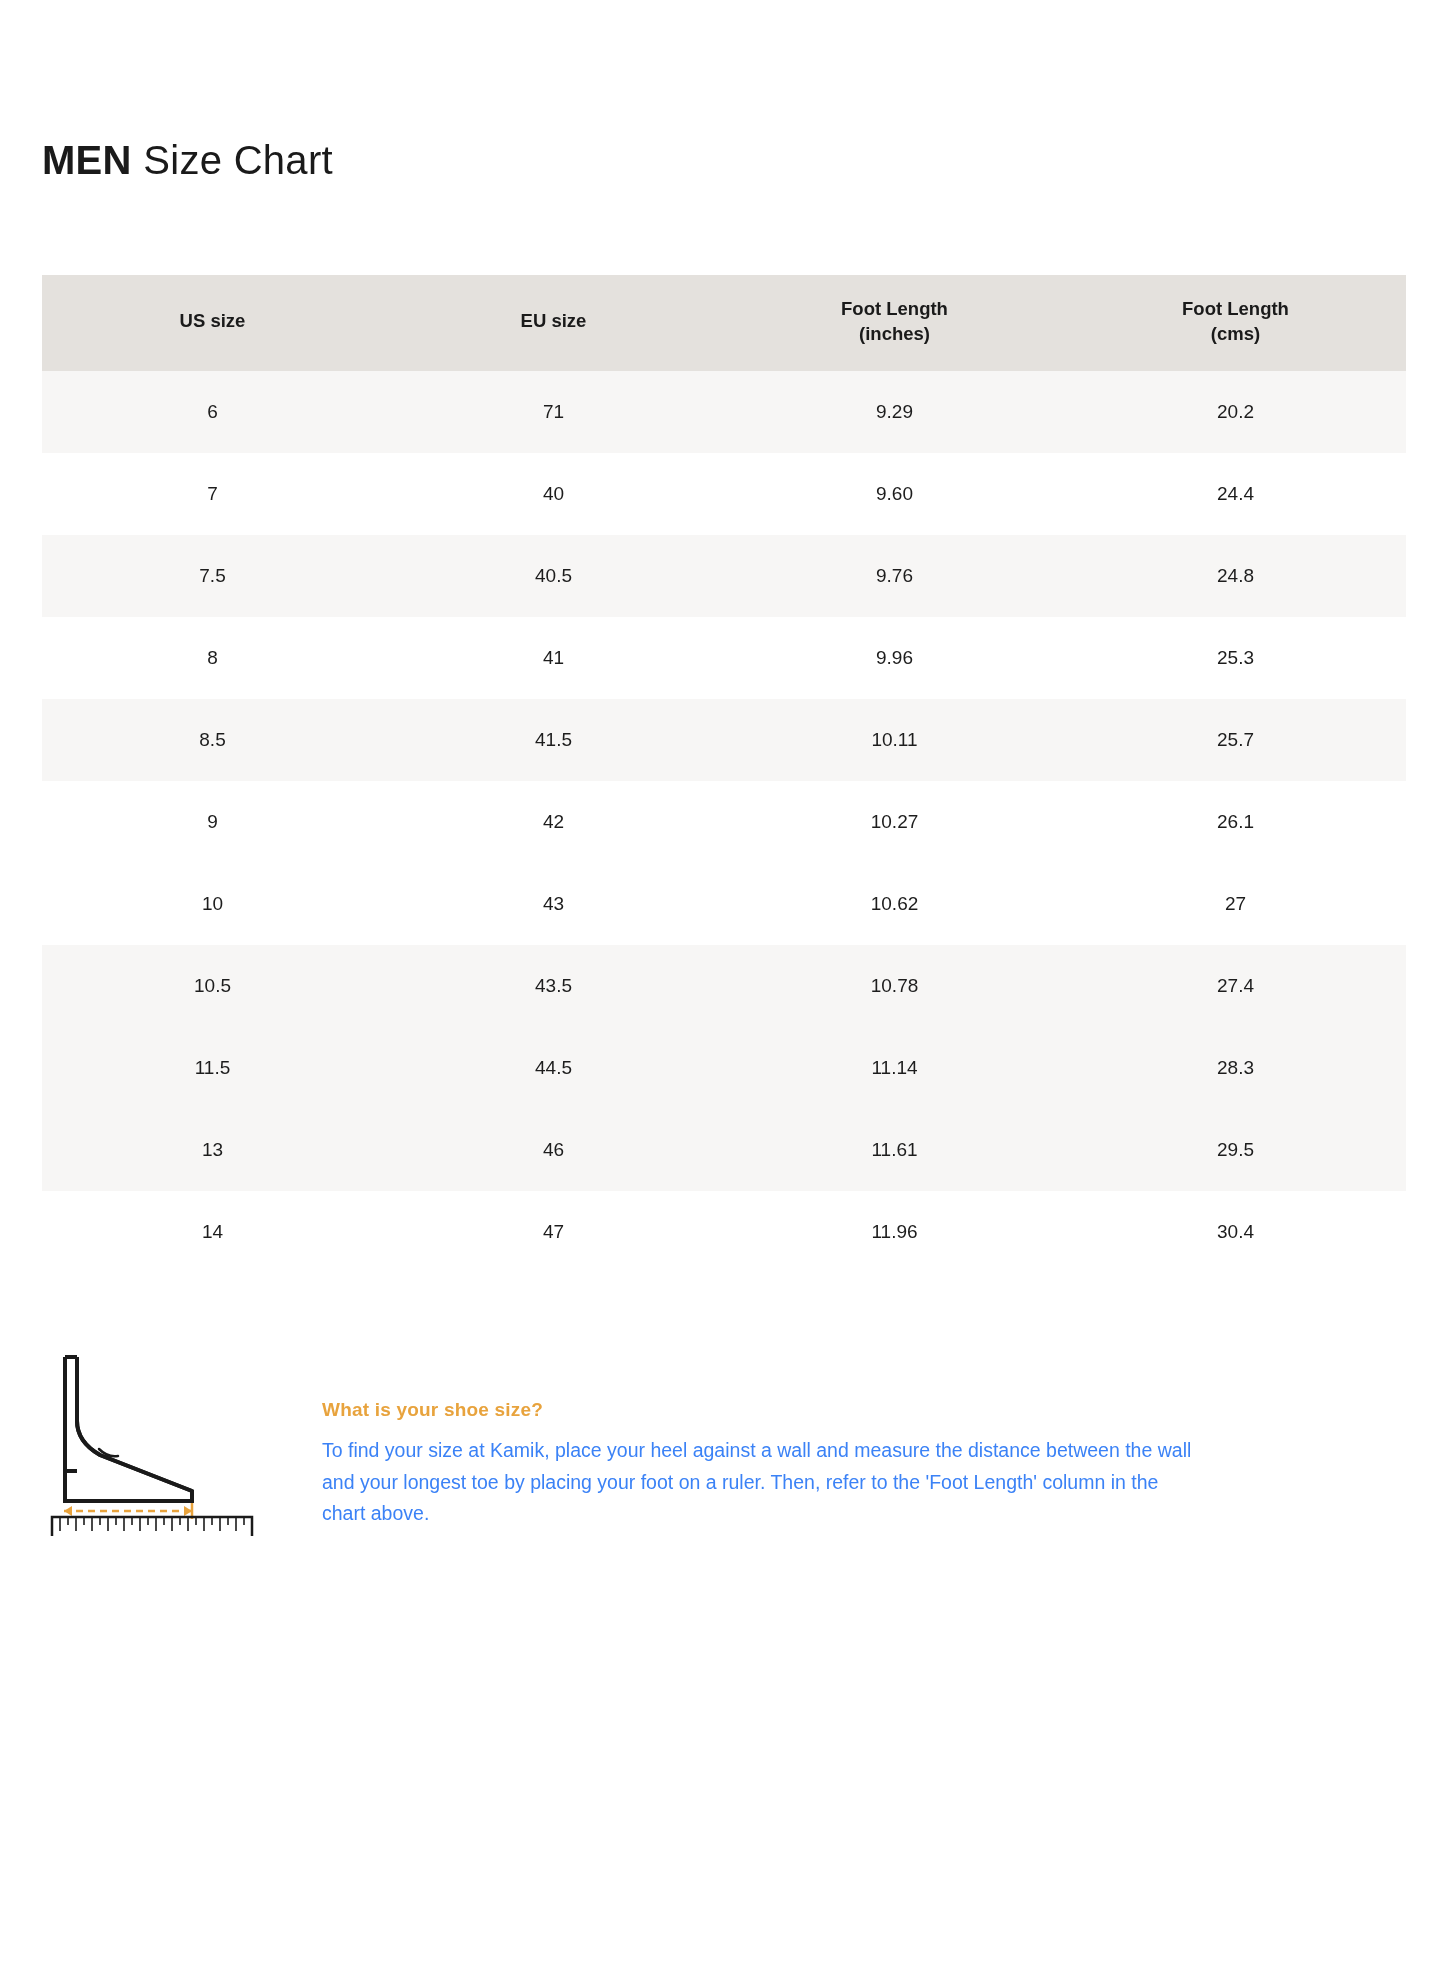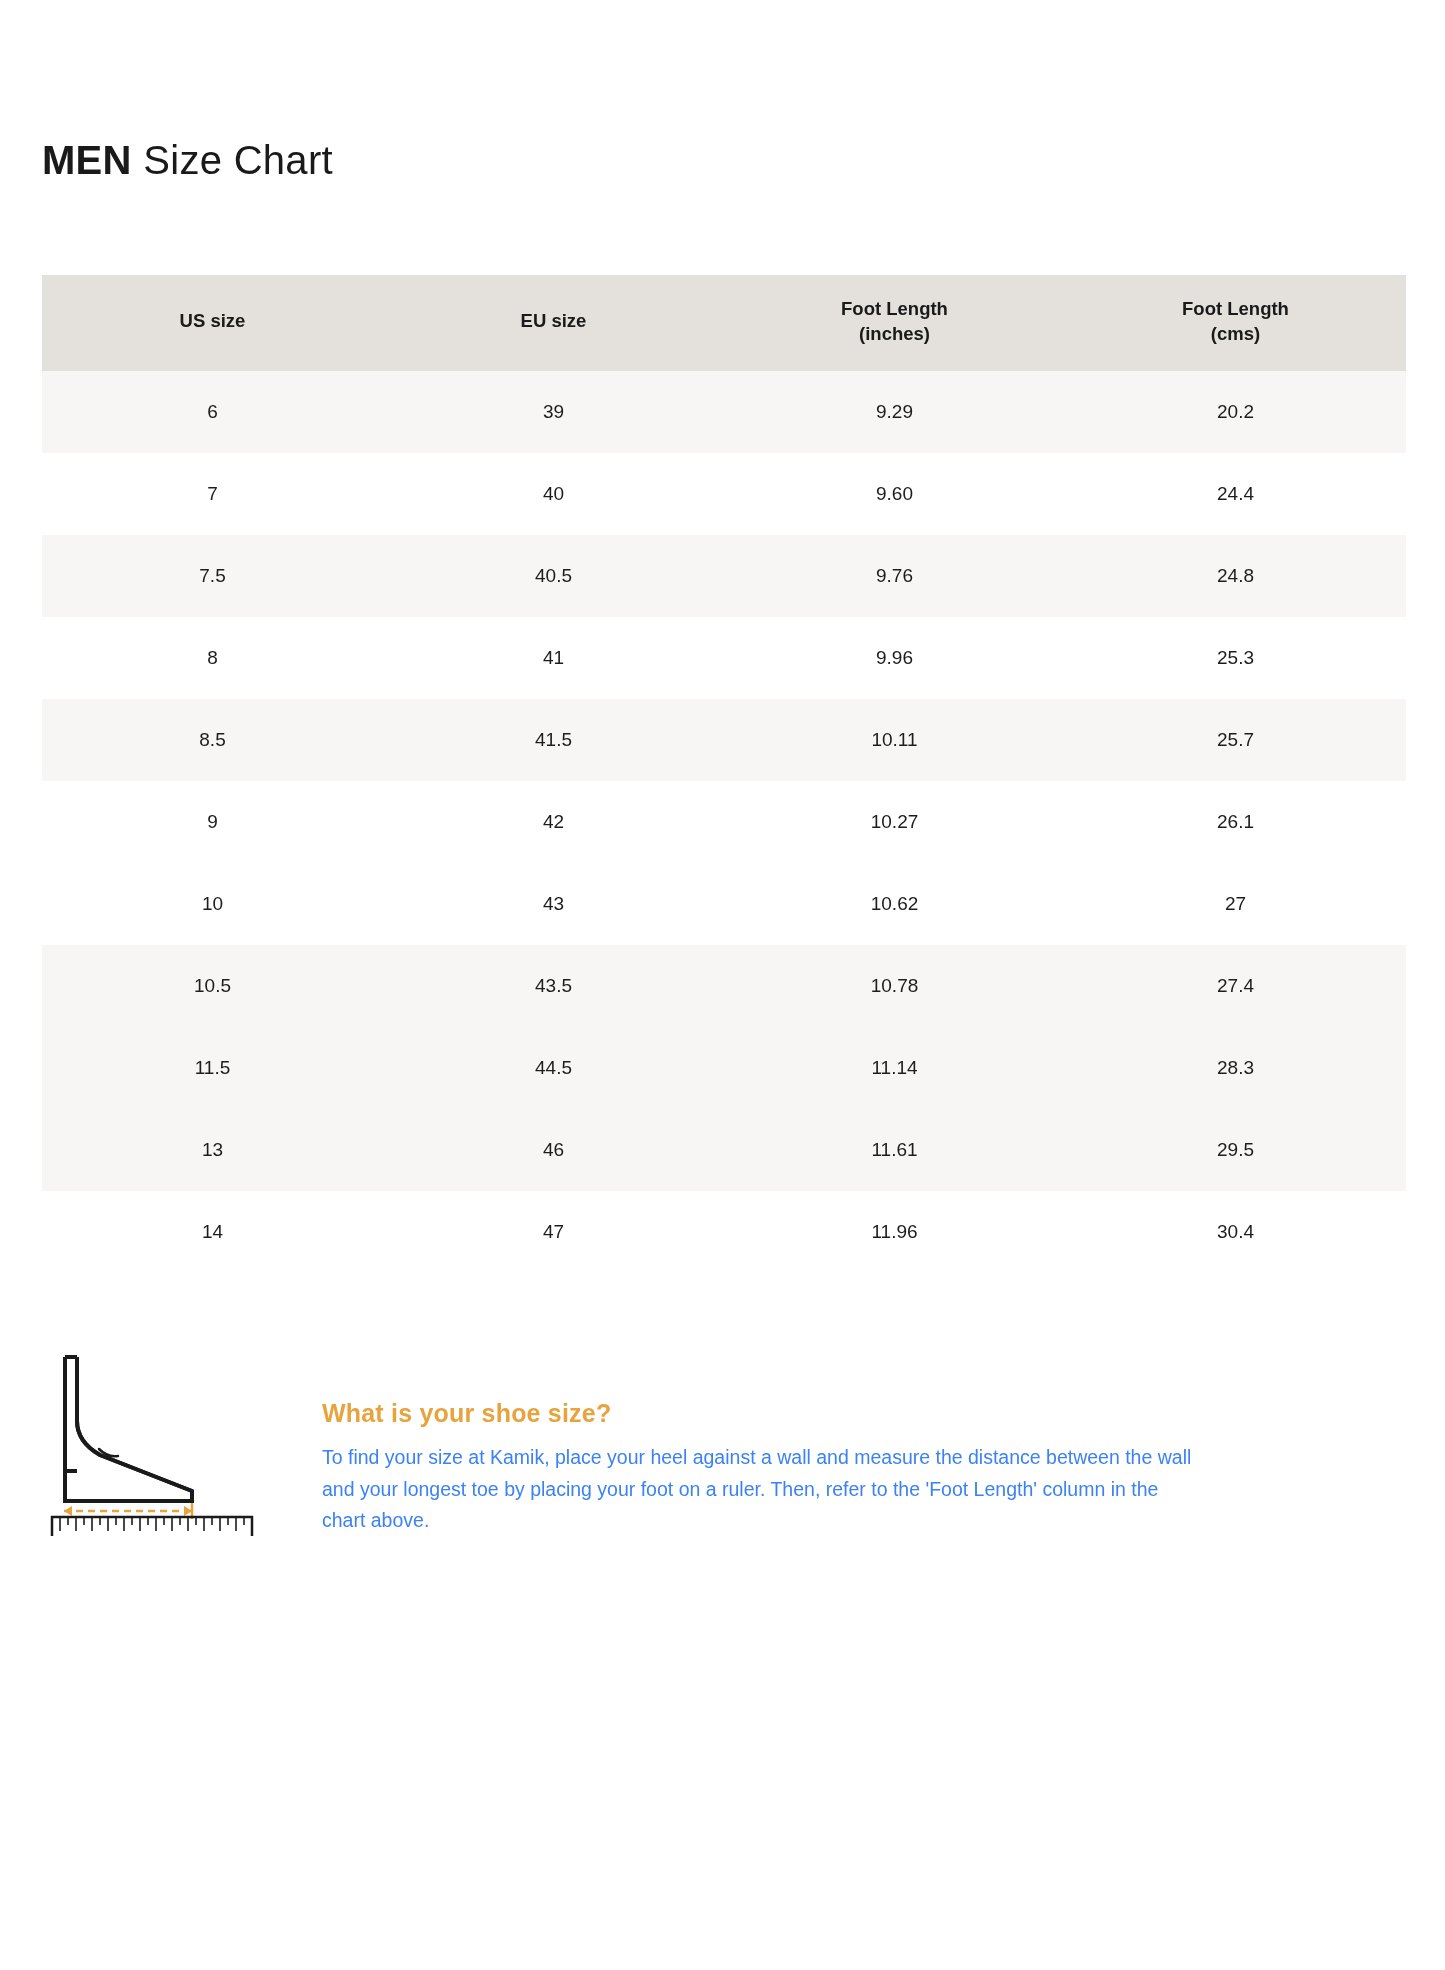--- a/index.html
+++ b/index.html
@@ -78,21 +78,21 @@
     flex: 0 0 220px;
     padding-top: 6px;
   }
   .footer-text {
     margin-left: 60px;
     max-width: 1030px;
     padding-top: 54px;
   }
   .footer-heading {
     color: #e8a33d;
-    font-size: 25px;
+    font-size: 19px;
     font-weight: 700;
     margin: 0 0 14px 0;
     letter-spacing: 0.2px;
   }
   .footer-body {
     font-size: 19.5px;
     line-height: 1.62;
     color: #3b82f6;
     margin: 0;
   }
@@ -127,21 +127,21 @@
         </th>
         <th>
           <span>Foot Length</span><br>
           <span>(cms)</span>
         </th>
       </tr>
     </thead>
     <tbody>
       <tr class="odd">
         <td>6</td>
-        <td>39</td>
+        <td>71</td>
         <td>9.29</td>
         <td>20.2</td>
       </tr>
       <tr class="even">
         <td>7</td>
         <td>40</td>
         <td>9.60</td>
         <td>24.4</td>
       </tr>
       <tr class="odd">

